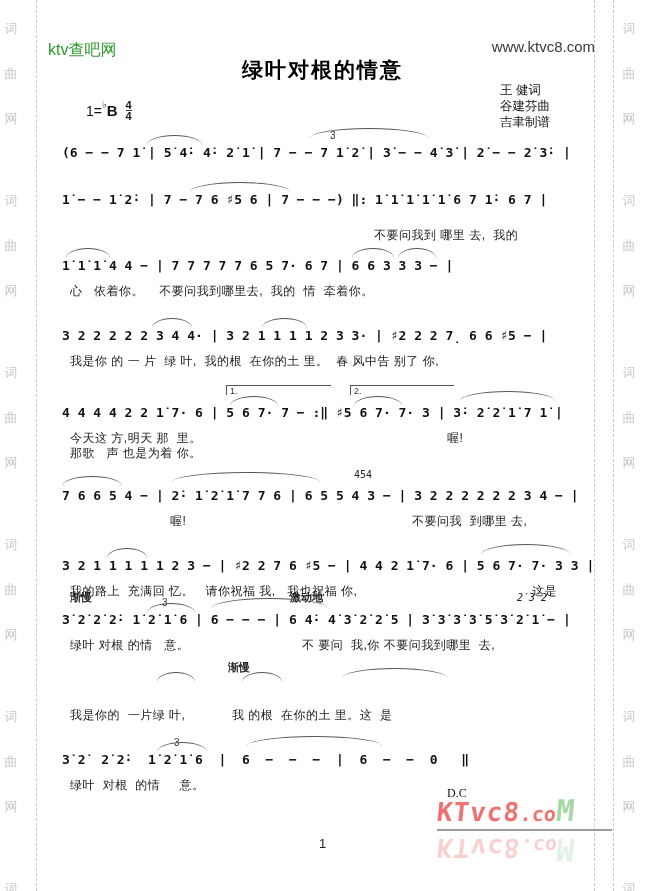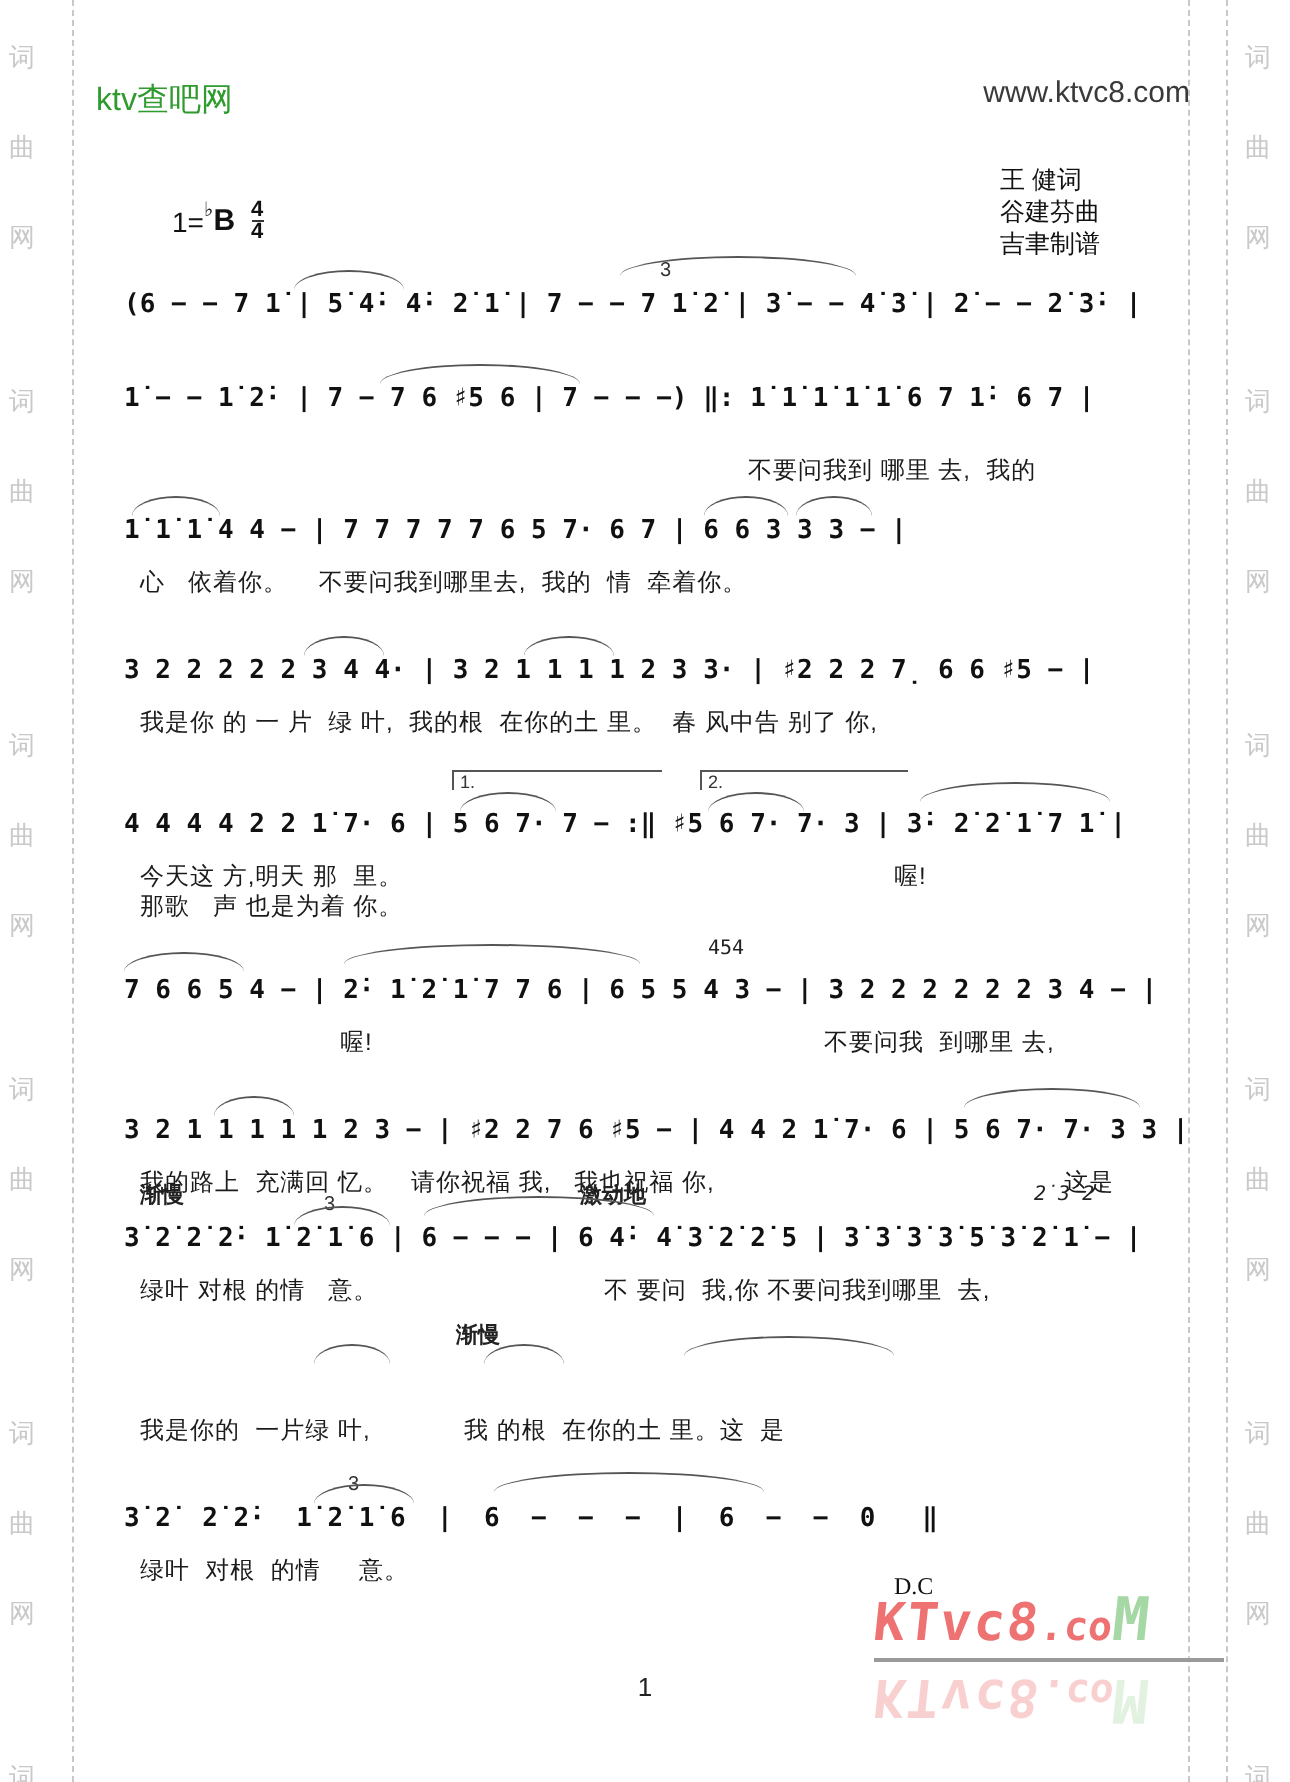--- a/index.html
+++ b/index.html
@@ -109,20 +109,21 @@
         <div class="side-char">曲</div>
         <div class="side-char">网</div>
       </div>
       <div class="side-group">
         <div class="side-char">词</div>
       </div>
     </div>
 
   <div class="site-name">ktv查吧网</div>
   <div class="site-url">www.ktvc8.com</div>
+  <div class="title">绿叶对根的情意</div>
   <div class="credits">
     <div>王  健词</div>
     <div>谷建芬曲</div>
     <div>吉聿制谱</div>
   </div>
   <div class="keysig">
     <span>1=</span>
       <span class="flat">♭</span>
       <span class="letter">B</span>
     <span class="timesig">

